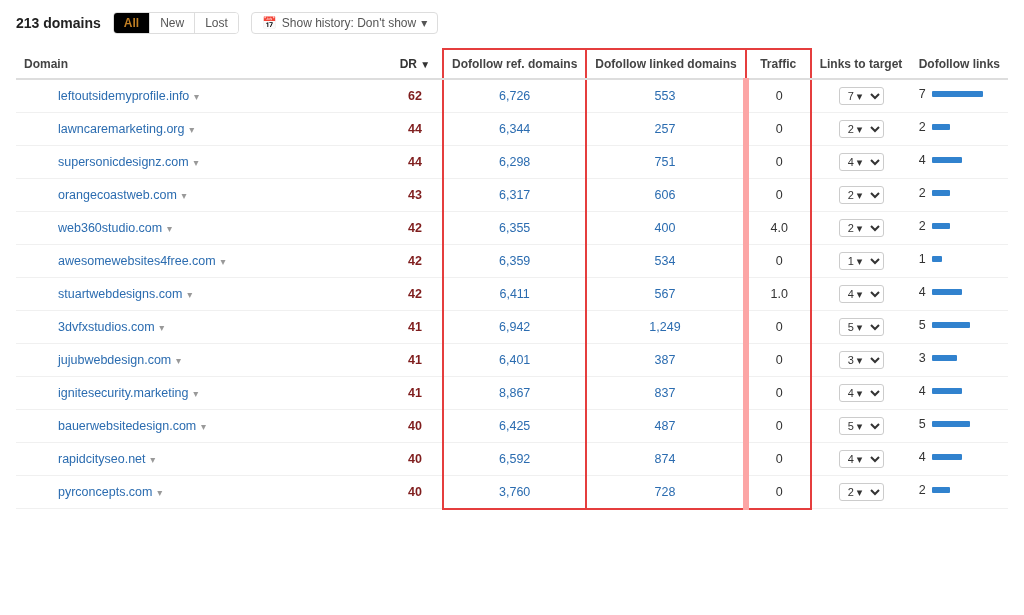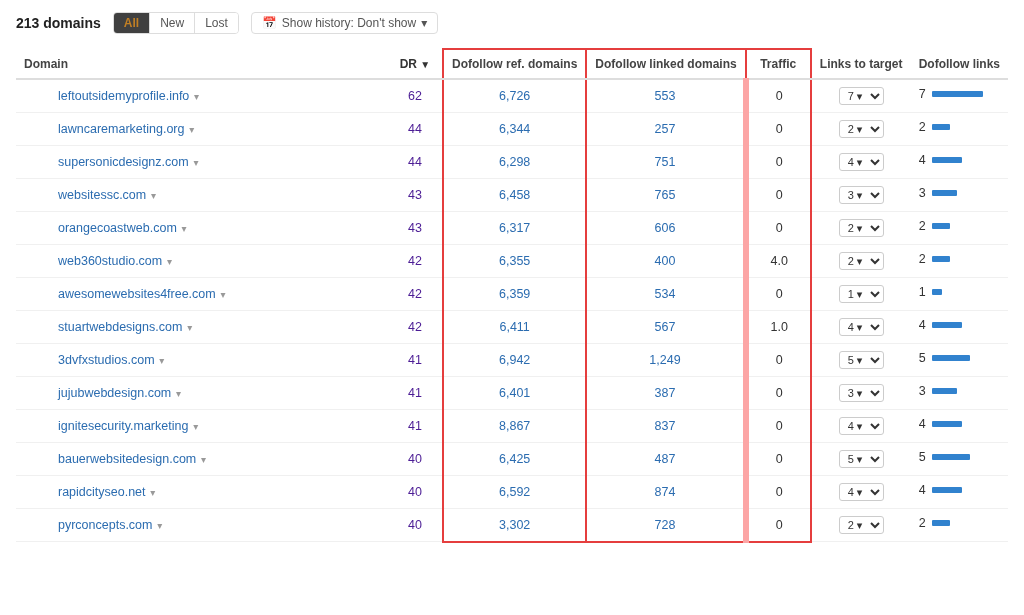--- a/index.html
+++ b/index.html
@@ -34,21 +34,21 @@
       padding: 3px 10px;
       font-size: 12px;
       cursor: pointer;
       background: #fff;
       border: none;
       border-right: 1px solid #ddd;
       color: #555;
     }
     .filter-btn:last-child { border-right: none; }
     .filter-btn.active {
-      background: #404040;
+      background: #000000;
       color: #c17f24;
       font-weight: 600;
     }
     .history-btn {
       display: flex;
       align-items: center;
       gap: 5px;
       padding: 3px 10px;
       font-size: 12px;
       border: 1px solid #ddd;
@@ -96,23 +96,23 @@
       margin-left: 2px;
     }
     .blue-link {
       color: #2b6cb0;
       text-decoration: none;
     }
     .col-dr { width: 55px; text-align: center; }
     .col-dofollow-ref { width: 110px; text-align: center; position: relative; }
     .col-dofollow-linked { width: 110px; text-align: center; position: relative; }
     .col-traffic { width: 65px; text-align: center; position: relative; }
-    .col-links { width: 100px; text-align: center; }
+    .col-links { width: 100px; }
     .col-dofollow-links { width: 80px; text-align: center; }
-    td.col-dr { color: #4c1d95; text-align: center; }
+    td.col-dr { color: #7f1d1d; text-align: center; font-weight: bold; }
     td.col-dofollow-ref { text-align: center; }
     td.col-dofollow-linked { text-align: center; }
     td.col-traffic { text-align: center; }
     td.col-links { text-align: center; }
     td.col-dofollow-links { text-align: center; }
     .links-select {
       border: 1px solid #ccc;
       border-radius: 3px;
       padding: 1px 4px;
       font-size: 11px;
@@ -218,32 +218,20 @@
           <td class="col-dofollow-ref highlight-col-ref"><a class="blue-link" href="#">6,298</a></td>
           <td class="col-dofollow-linked highlight-col-linked"><a class="blue-link" href="#">751</a></td>
           <td class="col-traffic highlight-col-traffic">0</td>
           <td class="col-links"><select class="links-select"><option>4 ▾</option></select></td>
           <td class="col-dofollow-links" style="display: flex; align-items: center; gap: 6px;">
             <span>4</span>
             <span class="bar" style="width: 30px;"></span>
           </td>
         </tr>
         <tr>
-          <td><a class="domain-link" href="#">websitessc.com</a><span class="dropdown-arrow"> ▾</span></td>
-          <td class="col-dr">43</td>
-          <td class="col-dofollow-ref highlight-col-ref"><a class="blue-link" href="#">6,458</a></td>
-          <td class="col-dofollow-linked highlight-col-linked"><a class="blue-link" href="#">765</a></td>
-          <td class="col-traffic highlight-col-traffic">0</td>
-          <td class="col-links"><select class="links-select"><option>3 ▾</option></select></td>
-          <td class="col-dofollow-links" style="display: flex; align-items: center; gap: 6px;">
-            <span>3</span>
-            <span class="bar" style="width: 25px;"></span>
-          </td>
-        </tr>
-        <tr>
           <td><a class="domain-link" href="#">orangecoastweb.com</a><span class="dropdown-arrow"> ▾</span></td>
           <td class="col-dr">43</td>
           <td class="col-dofollow-ref highlight-col-ref"><a class="blue-link" href="#">6,317</a></td>
           <td class="col-dofollow-linked highlight-col-linked"><a class="blue-link" href="#">606</a></td>
           <td class="col-traffic highlight-col-traffic">0</td>
           <td class="col-links"><select class="links-select"><option>2 ▾</option></select></td>
           <td class="col-dofollow-links" style="display: flex; align-items: center; gap: 6px;">
             <span>2</span>
             <span class="bar" style="width: 18px;"></span>
           </td>
@@ -340,21 +328,21 @@
           <td class="col-traffic highlight-col-traffic">0</td>
           <td class="col-links"><select class="links-select"><option>4 ▾</option></select></td>
           <td class="col-dofollow-links" style="display: flex; align-items: center; gap: 6px;">
             <span>4</span>
             <span class="bar" style="width: 30px;"></span>
           </td>
         </tr>
         <tr class="last-row">
           <td><a class="domain-link" href="#">pyrconcepts.com</a><span class="dropdown-arrow"> ▾</span></td>
           <td class="col-dr">40</td>
-          <td class="col-dofollow-ref highlight-col-ref"><a class="blue-link" href="#">3,302</a></td>
+          <td class="col-dofollow-ref highlight-col-ref"><a class="blue-link" href="#">3,760</a></td>
           <td class="col-dofollow-linked highlight-col-linked"><a class="blue-link" href="#">728</a></td>
           <td class="col-traffic highlight-col-traffic">0</td>
           <td class="col-links"><select class="links-select"><option>2 ▾</option></select></td>
           <td class="col-dofollow-links" style="display: flex; align-items: center; gap: 6px;">
             <span>2</span>
             <span class="bar" style="width: 18px;"></span>
           </td>
         </tr>
       </tbody>
   </table>

